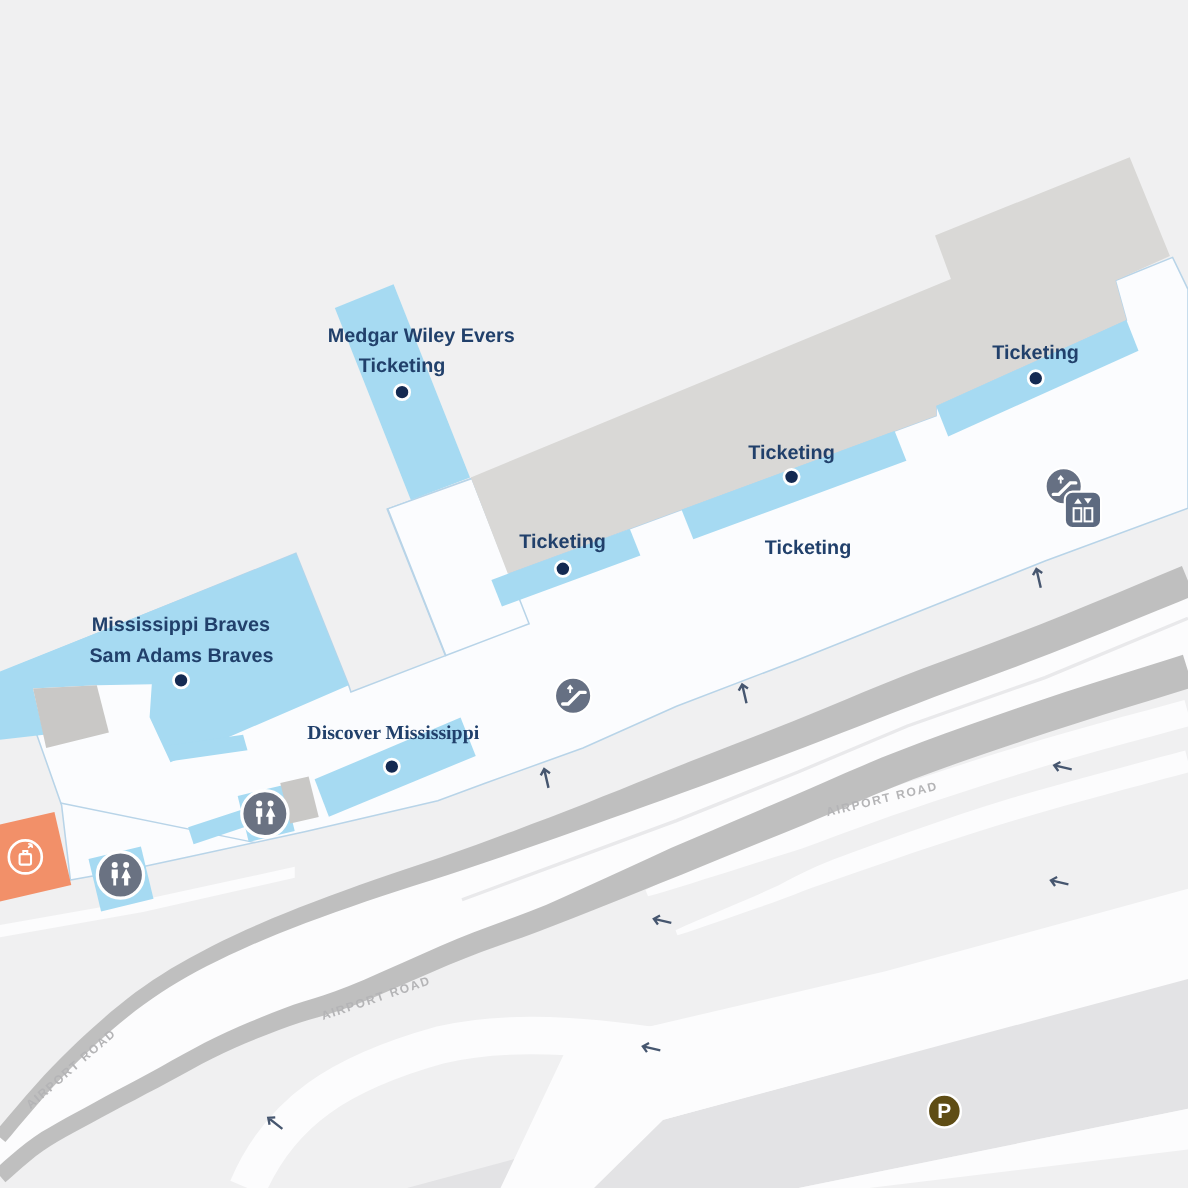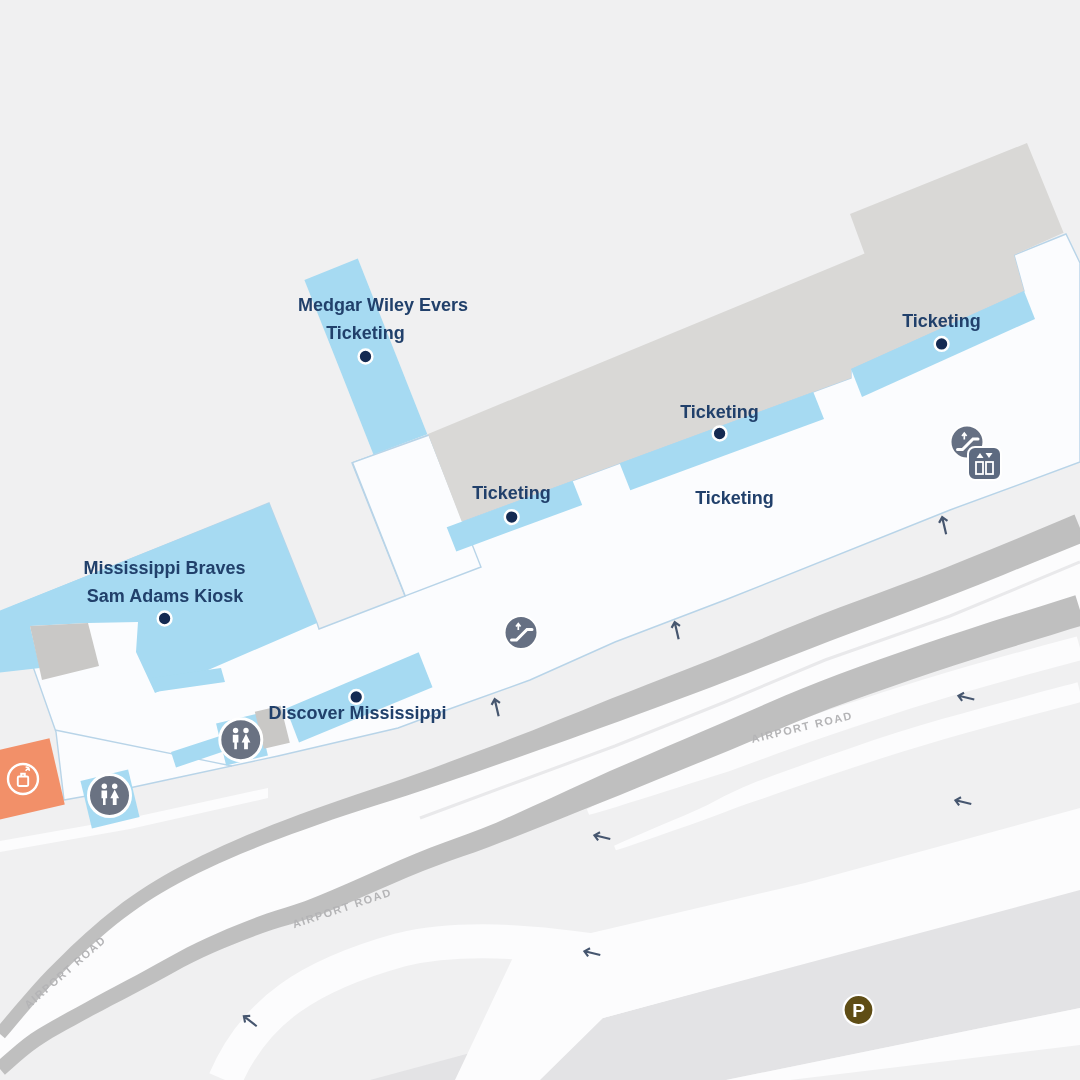--- a/index.html
+++ b/index.html
@@ -167,22 +167,22 @@
 <div class="lbl" style="left:511.5px;top:492.5px;">Ticketing</div>
 
 <div class="lbl" style="left:719.5px;top:411.5px;">Ticketing</div>
 
 <div class="lbl" style="left:941.5px;top:321px;">Ticketing</div>
 
 <div class="lbl" style="left:734.5px;top:498px;">Ticketing</div>
 
 <div class="lbl" style="left:164.5px;top:568px;text-align:center;">Mississippi Braves</div>
 
-<div class="lbl" style="left:165px;top:595.5px;">Sam Adams Kiosk</div>
+<div class="lbl" style="left:165px;top:595.5px;">Sam Adams Braves</div>
 
-<div class="lbl" style="left:357.5px;top:713px;">Discover Mississippi</div>
+<div class="lbl" style="left:357.5px;top:666px;font-family:Liberation Serif, serif;">Discover Mississippi</div>
 
 <div class="rd" style="left:13px;top:966px;transform:rotate(-41deg);">AIRPORT ROAD</div>
 
 <div class="rd" style="left:290px;top:902px;transform:rotate(-18.5deg);">AIRPORT ROAD</div>
 
 <div class="rd" style="left:750px;top:721px;transform:rotate(-13.5deg);">AIRPORT ROAD</div>
 </div>
 
 </body></html>

